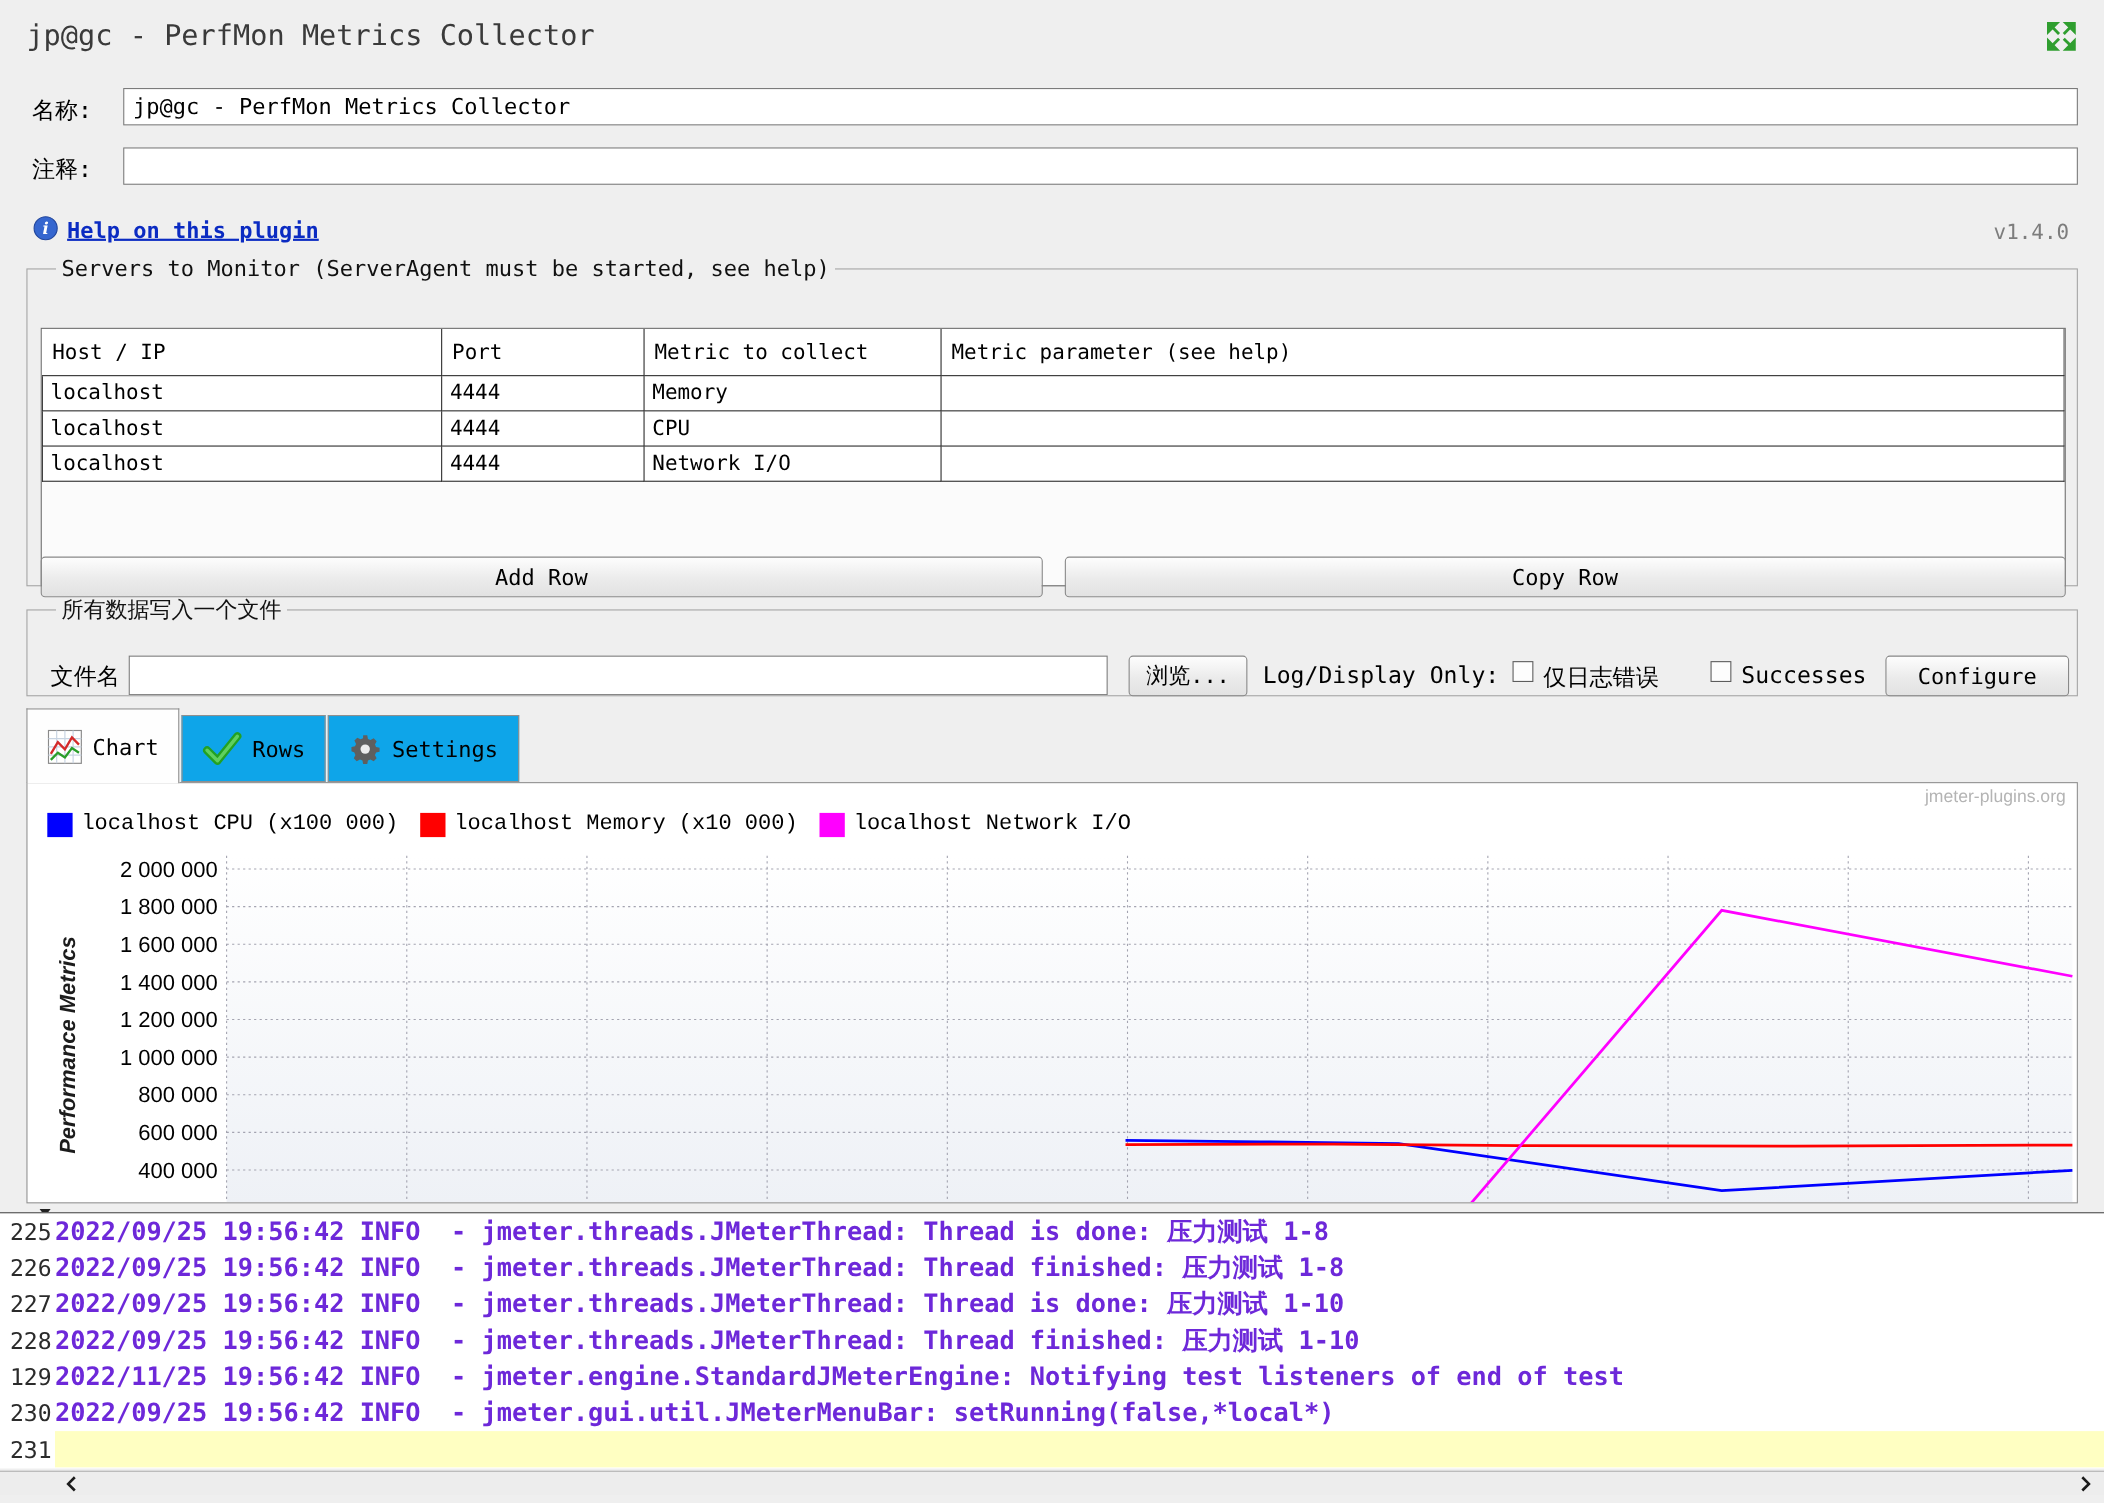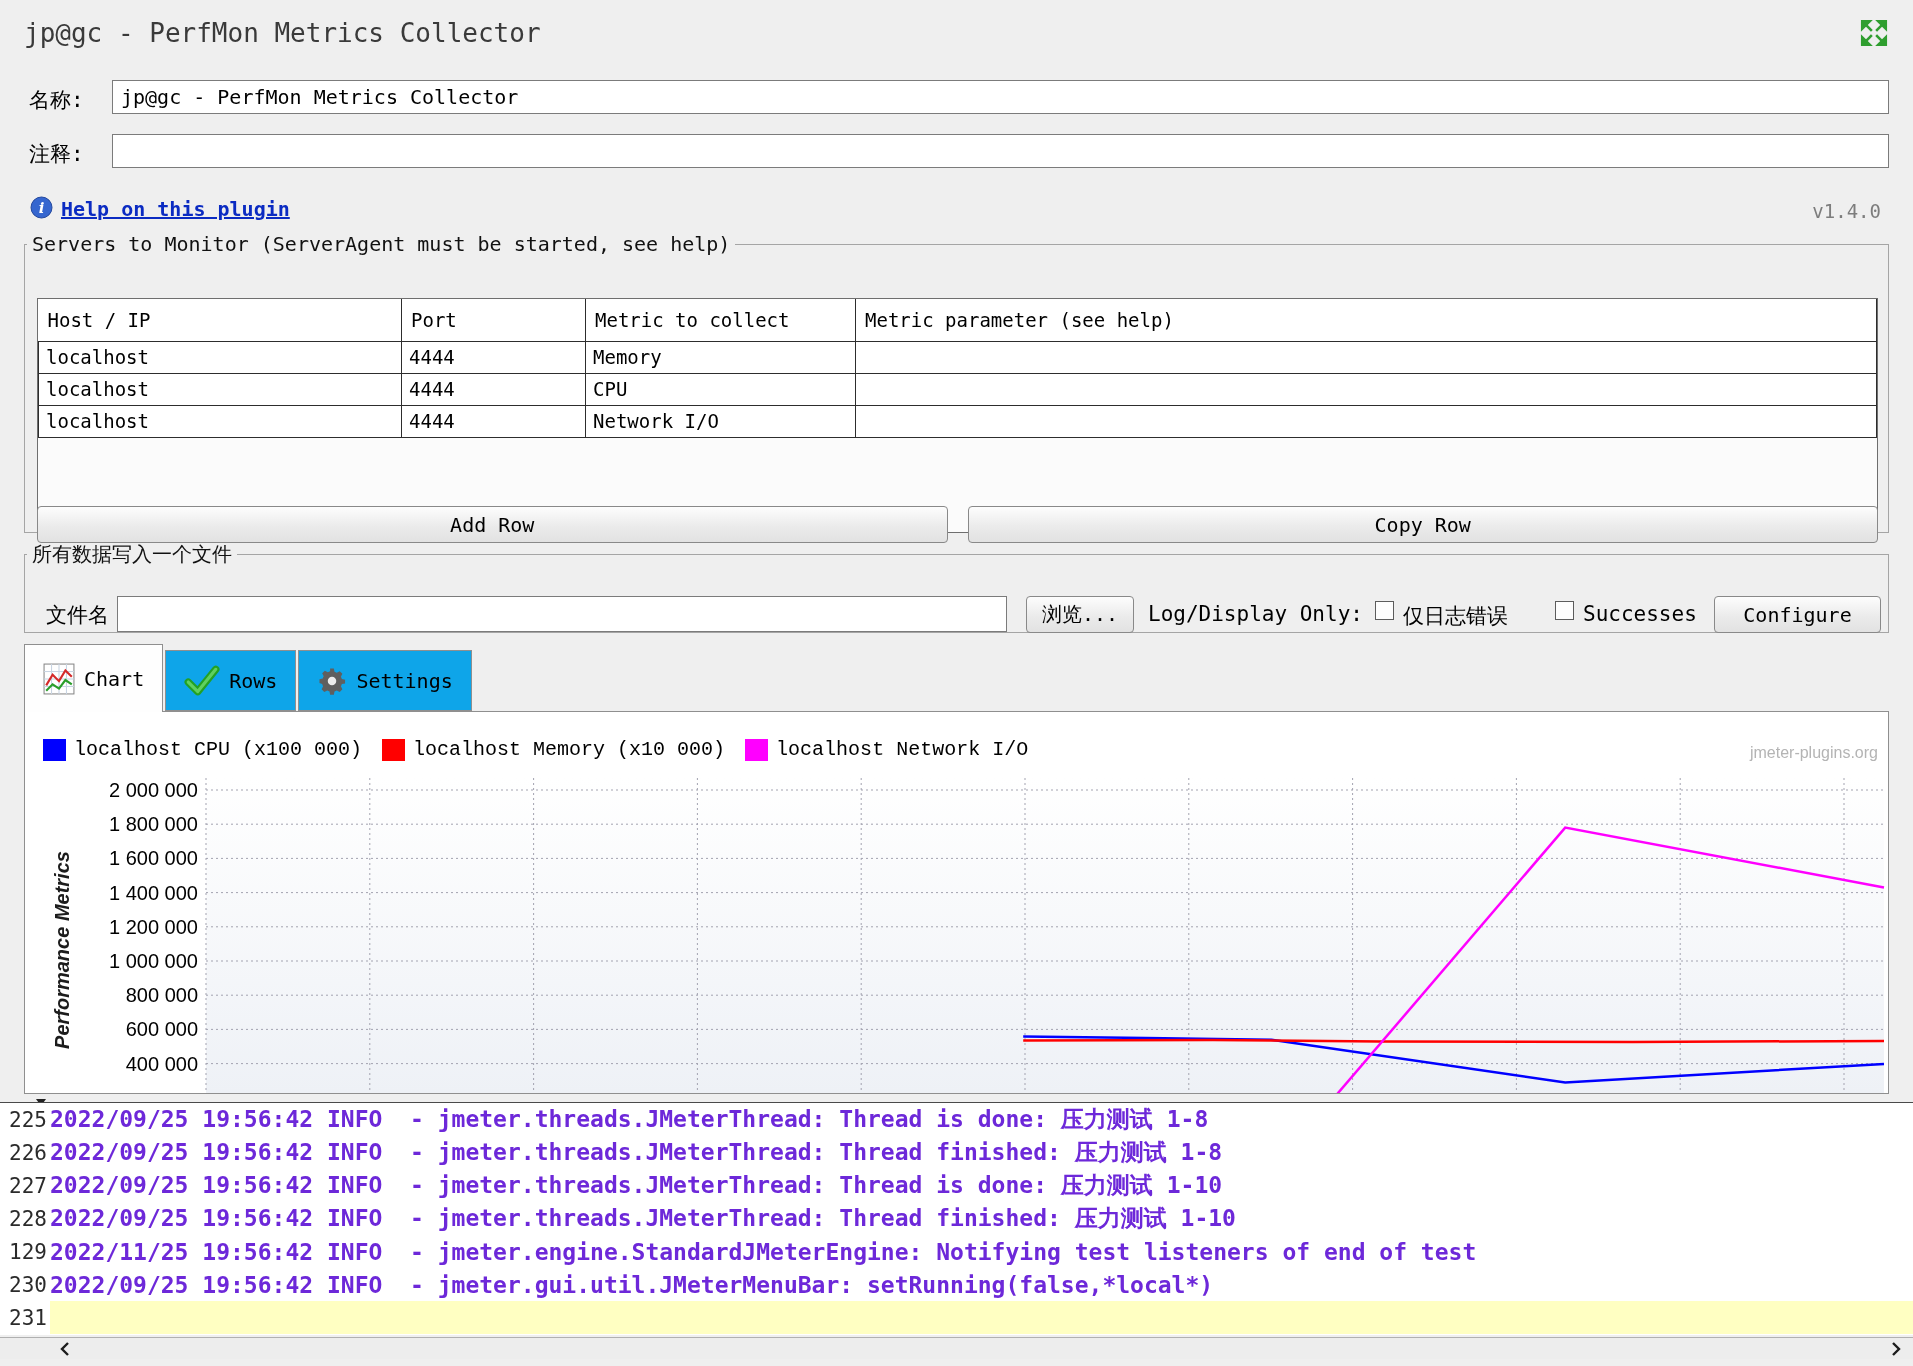--- a/index.html
+++ b/index.html
@@ -34,21 +34,21 @@
     left:61px; top:197px; font-size:20px; font-weight:bold;
     color:#0b2bc2; text-decoration:underline; cursor:pointer;
   }
   .version { right:32px; top:200px; font-size:19px; color:#7d7d7d; }
 
   
   fieldset.group {
     position:absolute; border:1px solid #a5a5a5; background:transparent;
   }
   fieldset.group legend {
-    font-size:20px; color:#111; padding:0 5px; margin-left:2px;
+    font-size:20px; color:#111; padding:0 5px; margin-left:26px;
   }
   .servers-group { left:24px; top:232px; width:1865px; height:301px; }
   .file-group    { left:24px; top:541px; width:1865px; height:92px;  }
 
   
   .table-viewport {
     position:absolute; left:12px; top:42px; width:1841px; height:235px;
     background:#fbfbfb; border:1px solid #6e6e6e; overflow:hidden;
   }
   table.servers { border-collapse:collapse; width:100%; table-layout:fixed; background:#fff; }
@@ -105,21 +105,21 @@
     background:#fff; border:1px solid #8f8f8f; overflow:hidden; z-index:2;
   }
   .chart-legend {
     position:absolute; left:18px; top:26px; display:flex; gap:20px; align-items:center;
     font-family:Liberation Mono, monospace; font-size:20px; z-index:2;
   }
   .legend-item { display:flex; align-items:center; gap:8px; }
   .legend-swatch { width:23px; height:22px; display:inline-block; }
   .watermark {
     position:absolute; right:10px; top:4px; color:#b4b4b4;
-    font-family:"Liberation Sans", sans-serif; font-size:16px; z-index:2;margin-top:28px;
+    font-family:"Liberation Sans", sans-serif; font-size:16px; z-index:2;
   }
   .chart-ylabel {
     position:absolute; left:-72px; top:226px; width:220px; height:24px;
     transform:rotate(-90deg); text-align:center;
     font-family:"Liberation Sans", sans-serif; font-style:italic; font-weight:bold;
     font-size:20px; color:#1c1c1c; z-index:2;
   }
   .chart-canvas { position:absolute; left:0; top:0; }
 
   

